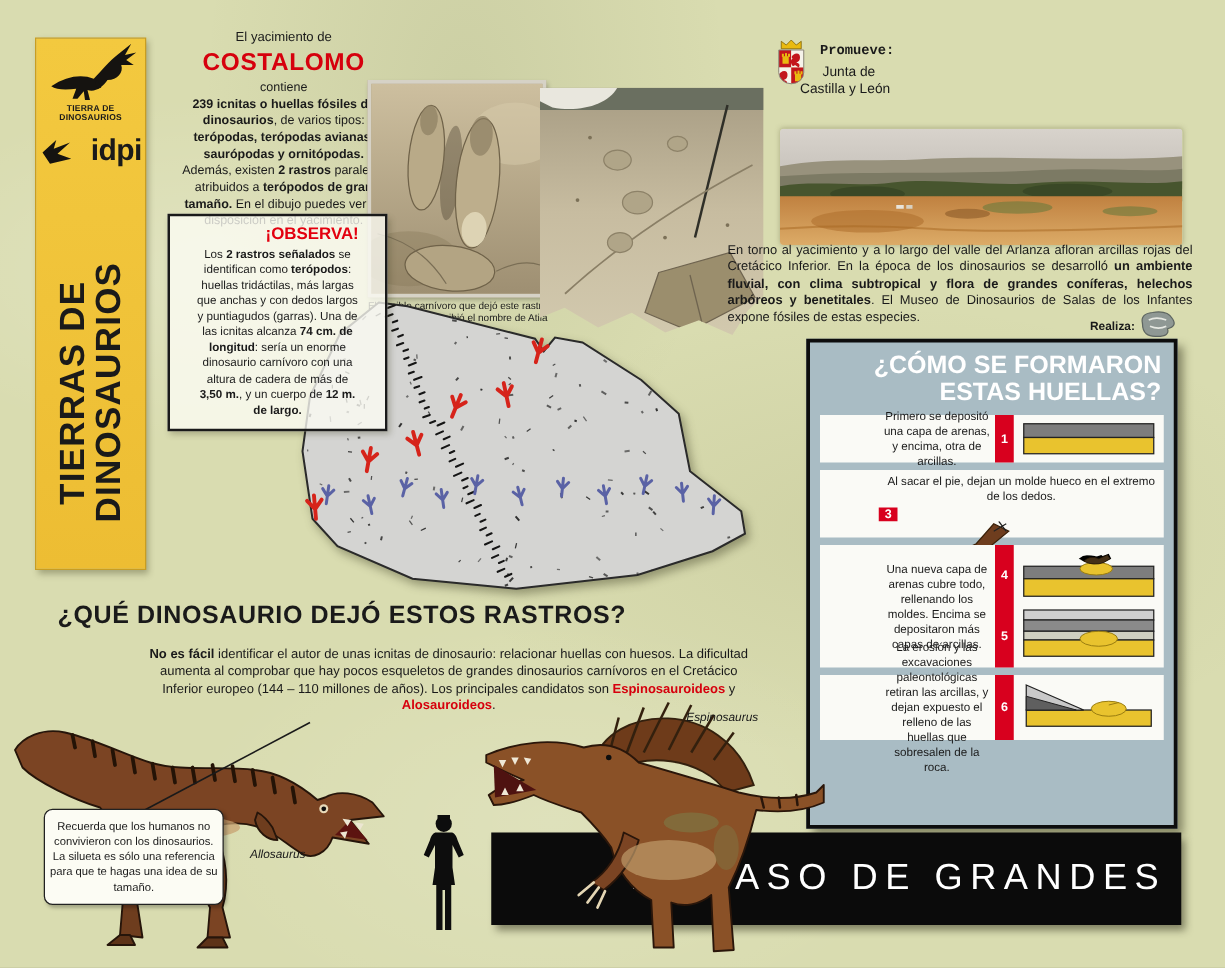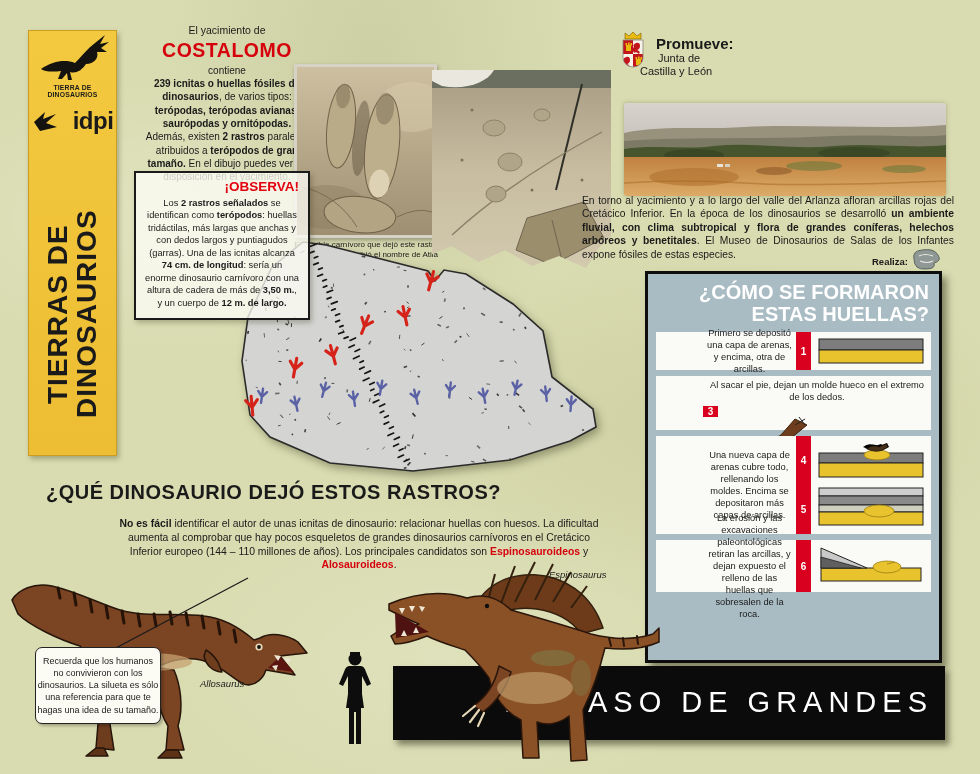--- a/index.html
+++ b/index.html
@@ -29,32 +29,32 @@
   #intro .title{color:#d6000d;font-weight:800;font-size:19.5px;letter-spacing:.5px;}
   #intro .line1{font-size:10.5px;}
   
   #inset-photo{left:294px;top:64px;width:137px;height:168px;border:3px solid #d6d2c6;
     box-shadow:1px 2px 4px rgba(0,0,0,.3);background:#b5a786;}
   #inset-caption{left:292px;top:240px;width:146px;font-size:8px;line-height:1.25;text-align:right;}
   #trackway-photo{left:432px;top:70px;width:179px;height:198px;
     clip-path:polygon(0 0,100% 0,100% 84%,93% 90%,86% 100%,71% 94%,56% 99%,41% 91%,26% 97%,11% 89%,0 93%);}
   
   #junta{left:616px;top:28px;width:160px;height:58px;}
-  #junta .promueve{position:absolute;left:40px;top:7px;font-size:15px;font-weight:700;}
+  #junta .promueve{position:absolute;left:40px;top:7px;font-size:11px;font-weight:700;font-family:Liberation Mono, monospace;}
   #junta .org{position:absolute;left:42px;top:24px;font-size:11px;}
   #junta .org2{position:absolute;left:24px;top:37px;font-size:11px;}
   #mira{left:704px;top:42px;width:236px;font-size:20.5px;font-weight:800;text-align:center;letter-spacing:.2px;}
   #landscape{left:624px;top:103px;width:322px;height:93px;border-radius:3px;overflow:hidden;
     box-shadow:0 0 4px rgba(120,120,80,.5);}
   #arlanza{left:582px;top:194px;width:372px;font-size:10.3px;line-height:1.3;text-align:justify;}
   #realiza-label{left:872px;top:256px;font-size:9.5px;font-weight:700;}
   #realiza-logo{left:908px;top:247px;width:34px;height:25px;}
   
   #observa{left:134px;top:171px;width:176px;background:rgba(252,252,245,.78);border:2px solid #1a1a1a;
-    box-shadow:2px 3px 5px rgba(60,60,30,.3);padding:6px 9px 9px;box-sizing:border-box;z-index:5;}
+    box-shadow:2px 3px 5px rgba(60,60,30,.3);padding:6px 21px 9px;box-sizing:border-box;z-index:5;}
   #observa .ob-title{color:#e3000f;font-weight:800;font-size:13.5px;text-align:right;margin-bottom:3px;}
   #observa .ob-body{font-size:9.3px;line-height:1.34;text-align:center;}
   
   #map{left:228px;top:238px;width:384px;height:248px;z-index:1;}
   #map svg{filter:drop-shadow(3px 4px 4px rgba(50,50,25,.4));}
   
   #que-title{left:46px;top:481px;width:540px;font-size:20px;font-weight:800;letter-spacing:.5px;}
   #que-par{left:112px;top:517px;width:494px;font-size:10.4px;line-height:1.33;text-align:center;}
   
   #huellas-panel{left:645px;top:271px;width:297px;height:392px;border:3px solid #0d0d0d;background:#a9bcc4;
@@ -67,21 +67,21 @@
     text-align:center;padding:3px 4px;}
   .hp-num{width:15px;background:#d8001e;color:#fff;font-weight:800;font-size:10px;display:flex;
     flex-direction:column;align-items:center;justify-content:center;}
   .hp-num.double{justify-content:space-around;}
   .hp-ill{width:120px;display:flex;flex-direction:column;align-items:center;justify-content:center;gap:2px;}
   .r1{height:38px;} .r2{height:60px;} .r3{height:54px;flex-direction:column;} .r45{height:98px;} .r6{height:52px;}
   
   #banner{left:393px;top:666px;width:552px;height:74px;background:#0b0b0b;color:#fff;display:flex;
     flex-direction:column;justify-content:center;align-items:flex-end;padding-right:12px;box-sizing:border-box;
     font-size:29px;letter-spacing:6px;line-height:1.14;box-shadow:4px 5px 6px rgba(40,40,20,.5);z-index:5;}
-  #recuerda{left:35px;top:647px;width:126px;background:#fcfcf4;border:1.6px solid #222;border-radius:7px;
+  #recuerda{left:35px;top:647px;width:144px;background:#fcfcf4;border:1.6px solid #222;border-radius:7px;
     padding:7px 1px;font-size:9px;line-height:1.35;text-align:center;box-sizing:border-box;
     box-shadow:2px 2px 3px rgba(0,0,0,.25);z-index:7;}
   #callout-line{left:100px;top:572px;width:155px;height:82px;z-index:6;pointer-events:none;}
   #allosaurus{left:8px;top:552px;width:305px;height:215px;z-index:3;}
   #spinosaurus{left:383px;top:548px;width:280px;height:222px;z-index:6;}
   #human{left:337px;top:650px;width:36px;height:100px;z-index:4;}
   .dino-label{font-size:9.5px;font-style:italic;z-index:8;}
   #allosaurus-label{left:200px;top:678px;}
   #espinosaurus-label{left:549px;top:569px;}
 </style>

